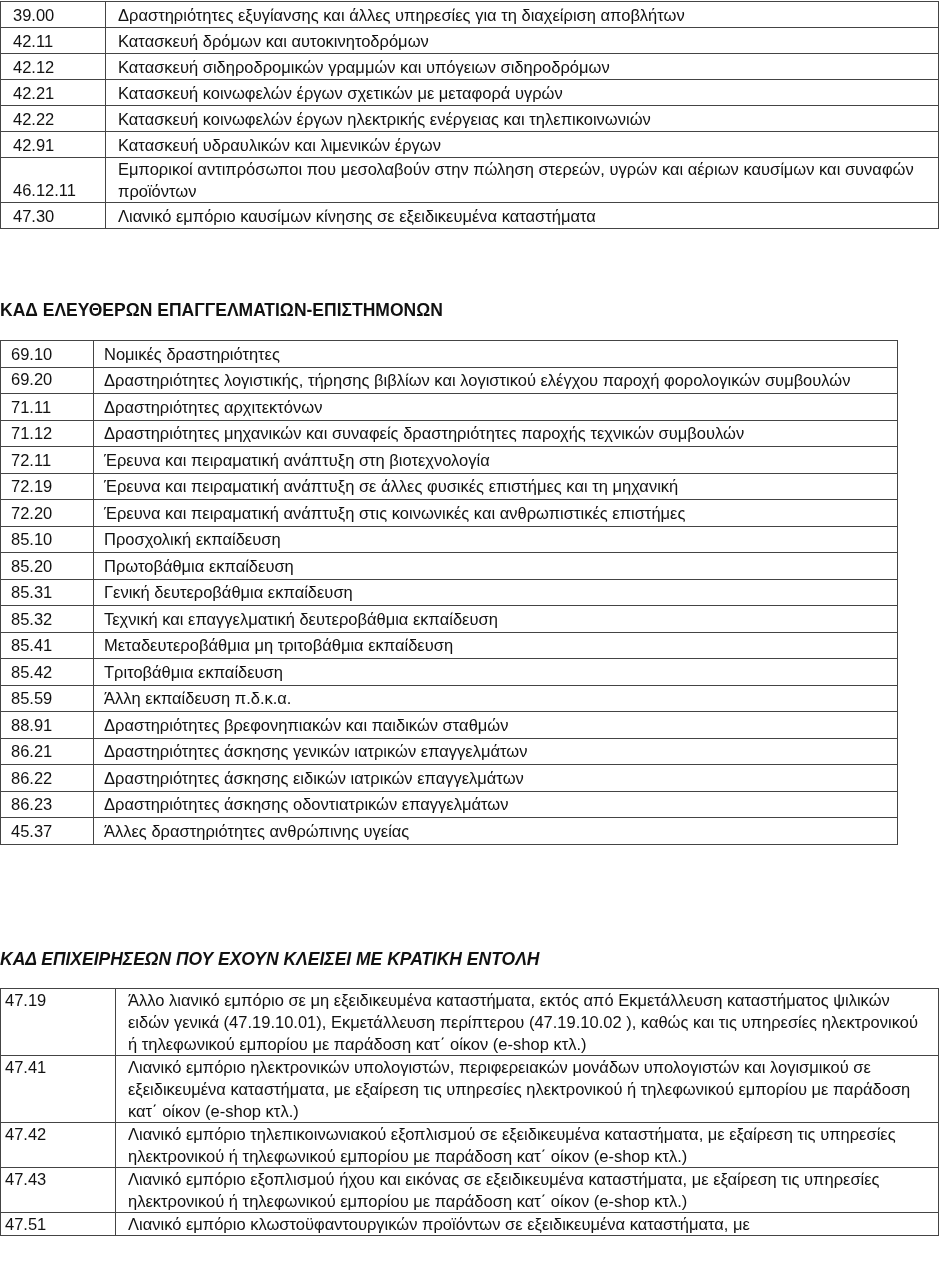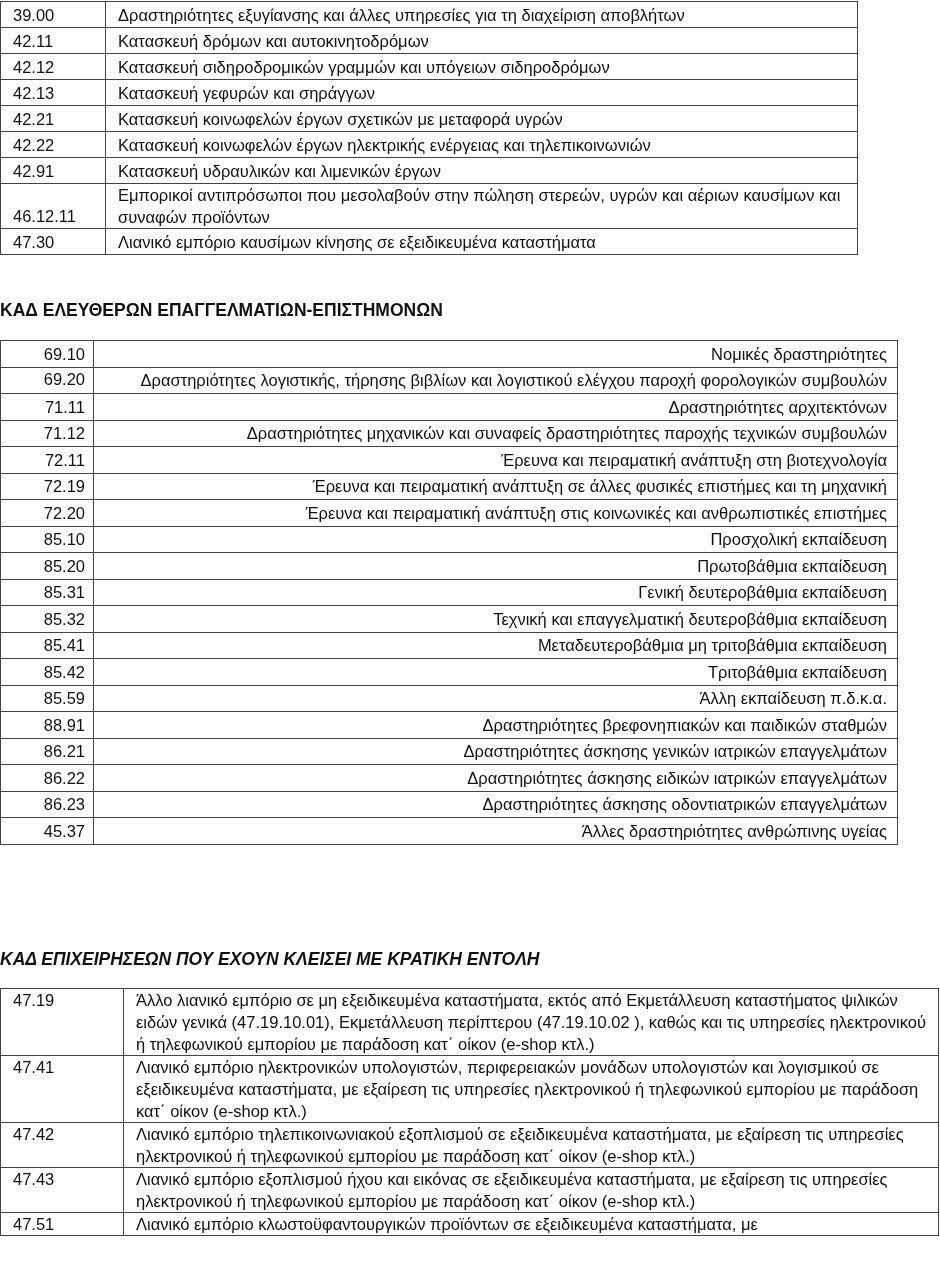--- a/index.html
+++ b/index.html
@@ -1,56 +1,52 @@
 <!DOCTYPE html>
 <html><head>
 <meta charset="utf-8">
 <style>
   html, body { margin:0; padding:0; background:#ffffff; }
   body { width:940px; height:1266px; overflow:hidden; position:relative;
          font-family:"Liberation Sans", "DejaVu Sans", sans-serif; color:#111; }
   table { border-collapse:collapse; position:absolute; left:0; table-layout:fixed; }
   td { border:1.5px solid #444; padding:0 10px; font-size:16.5px; line-height:22px; vertical-align:middle; }
-  .t1 { top:1px; width:858px; }
+  .t1 { top:1px; width:939px; }
   .t1 td.code { width:82px; padding-left:12px; }
   .t1 td.desc { padding-left:12px; }
   .t1 td { height:25px; }
   .t1 tr.tall td.code { vertical-align:bottom; padding-bottom:1px;margin-left:32px; }
   .heading { position:absolute; left:0; font-weight:bold; font-size:17.5px; }
   .h2 { top:300px; width:864px; }
   .h3 { top:949px; width:864px;font-style:italic; }
   .t2 { top:340px; width:898px; }
   .t2 td { height:25.5px; }
-  .t2 td.code { width:74px; text-align:right; padding-right:8px; }
-  .t2 td.desc { padding-left:10px;text-align:right; }
+  .t2 td.code { width:74px; text-align:left; padding-right:8px; }
+  .t2 td.desc { padding-left:10px; }
   .t3 { top:988px; width:939px; }
   .t3 td { vertical-align:top; }
-  .t3 td.code { width:100px; padding-left:12px; }
+  .t3 td.code { width:100px; padding-left:4px; }
   .t3 td.desc { padding-left:12px; }
 </style>
 </head>
 <body>
 
 <table class="t1">
   <tbody>
     <tr>
         <td class="code">39.00</td>
         <td class="desc">Δραστηριότητες εξυγίανσης και άλλες υπηρεσίες για τη διαχείριση αποβλήτων</td>
       </tr>
     <tr>
         <td class="code">42.11</td>
         <td class="desc">Κατασκευή δρόμων και αυτοκινητοδρόμων</td>
       </tr>
     <tr>
         <td class="code">42.12</td>
         <td class="desc">Κατασκευή σιδηροδρομικών γραμμών και υπόγειων σιδηροδρόμων</td>
-      </tr>
-    <tr>
-        <td class="code">42.13</td>
-        <td class="desc">Κατασκευή γεφυρών και σηράγγων</td>
       </tr>
     <tr>
         <td class="code">42.21</td>
         <td class="desc">Κατασκευή κοινωφελών έργων σχετικών με μεταφορά υγρών</td>
       </tr>
     <tr>
         <td class="code">42.22</td>
         <td class="desc">Κατασκευή κοινωφελών έργων ηλεκτρικής ενέργειας και τηλεπικοινωνιών</td>
       </tr>
     <tr>

